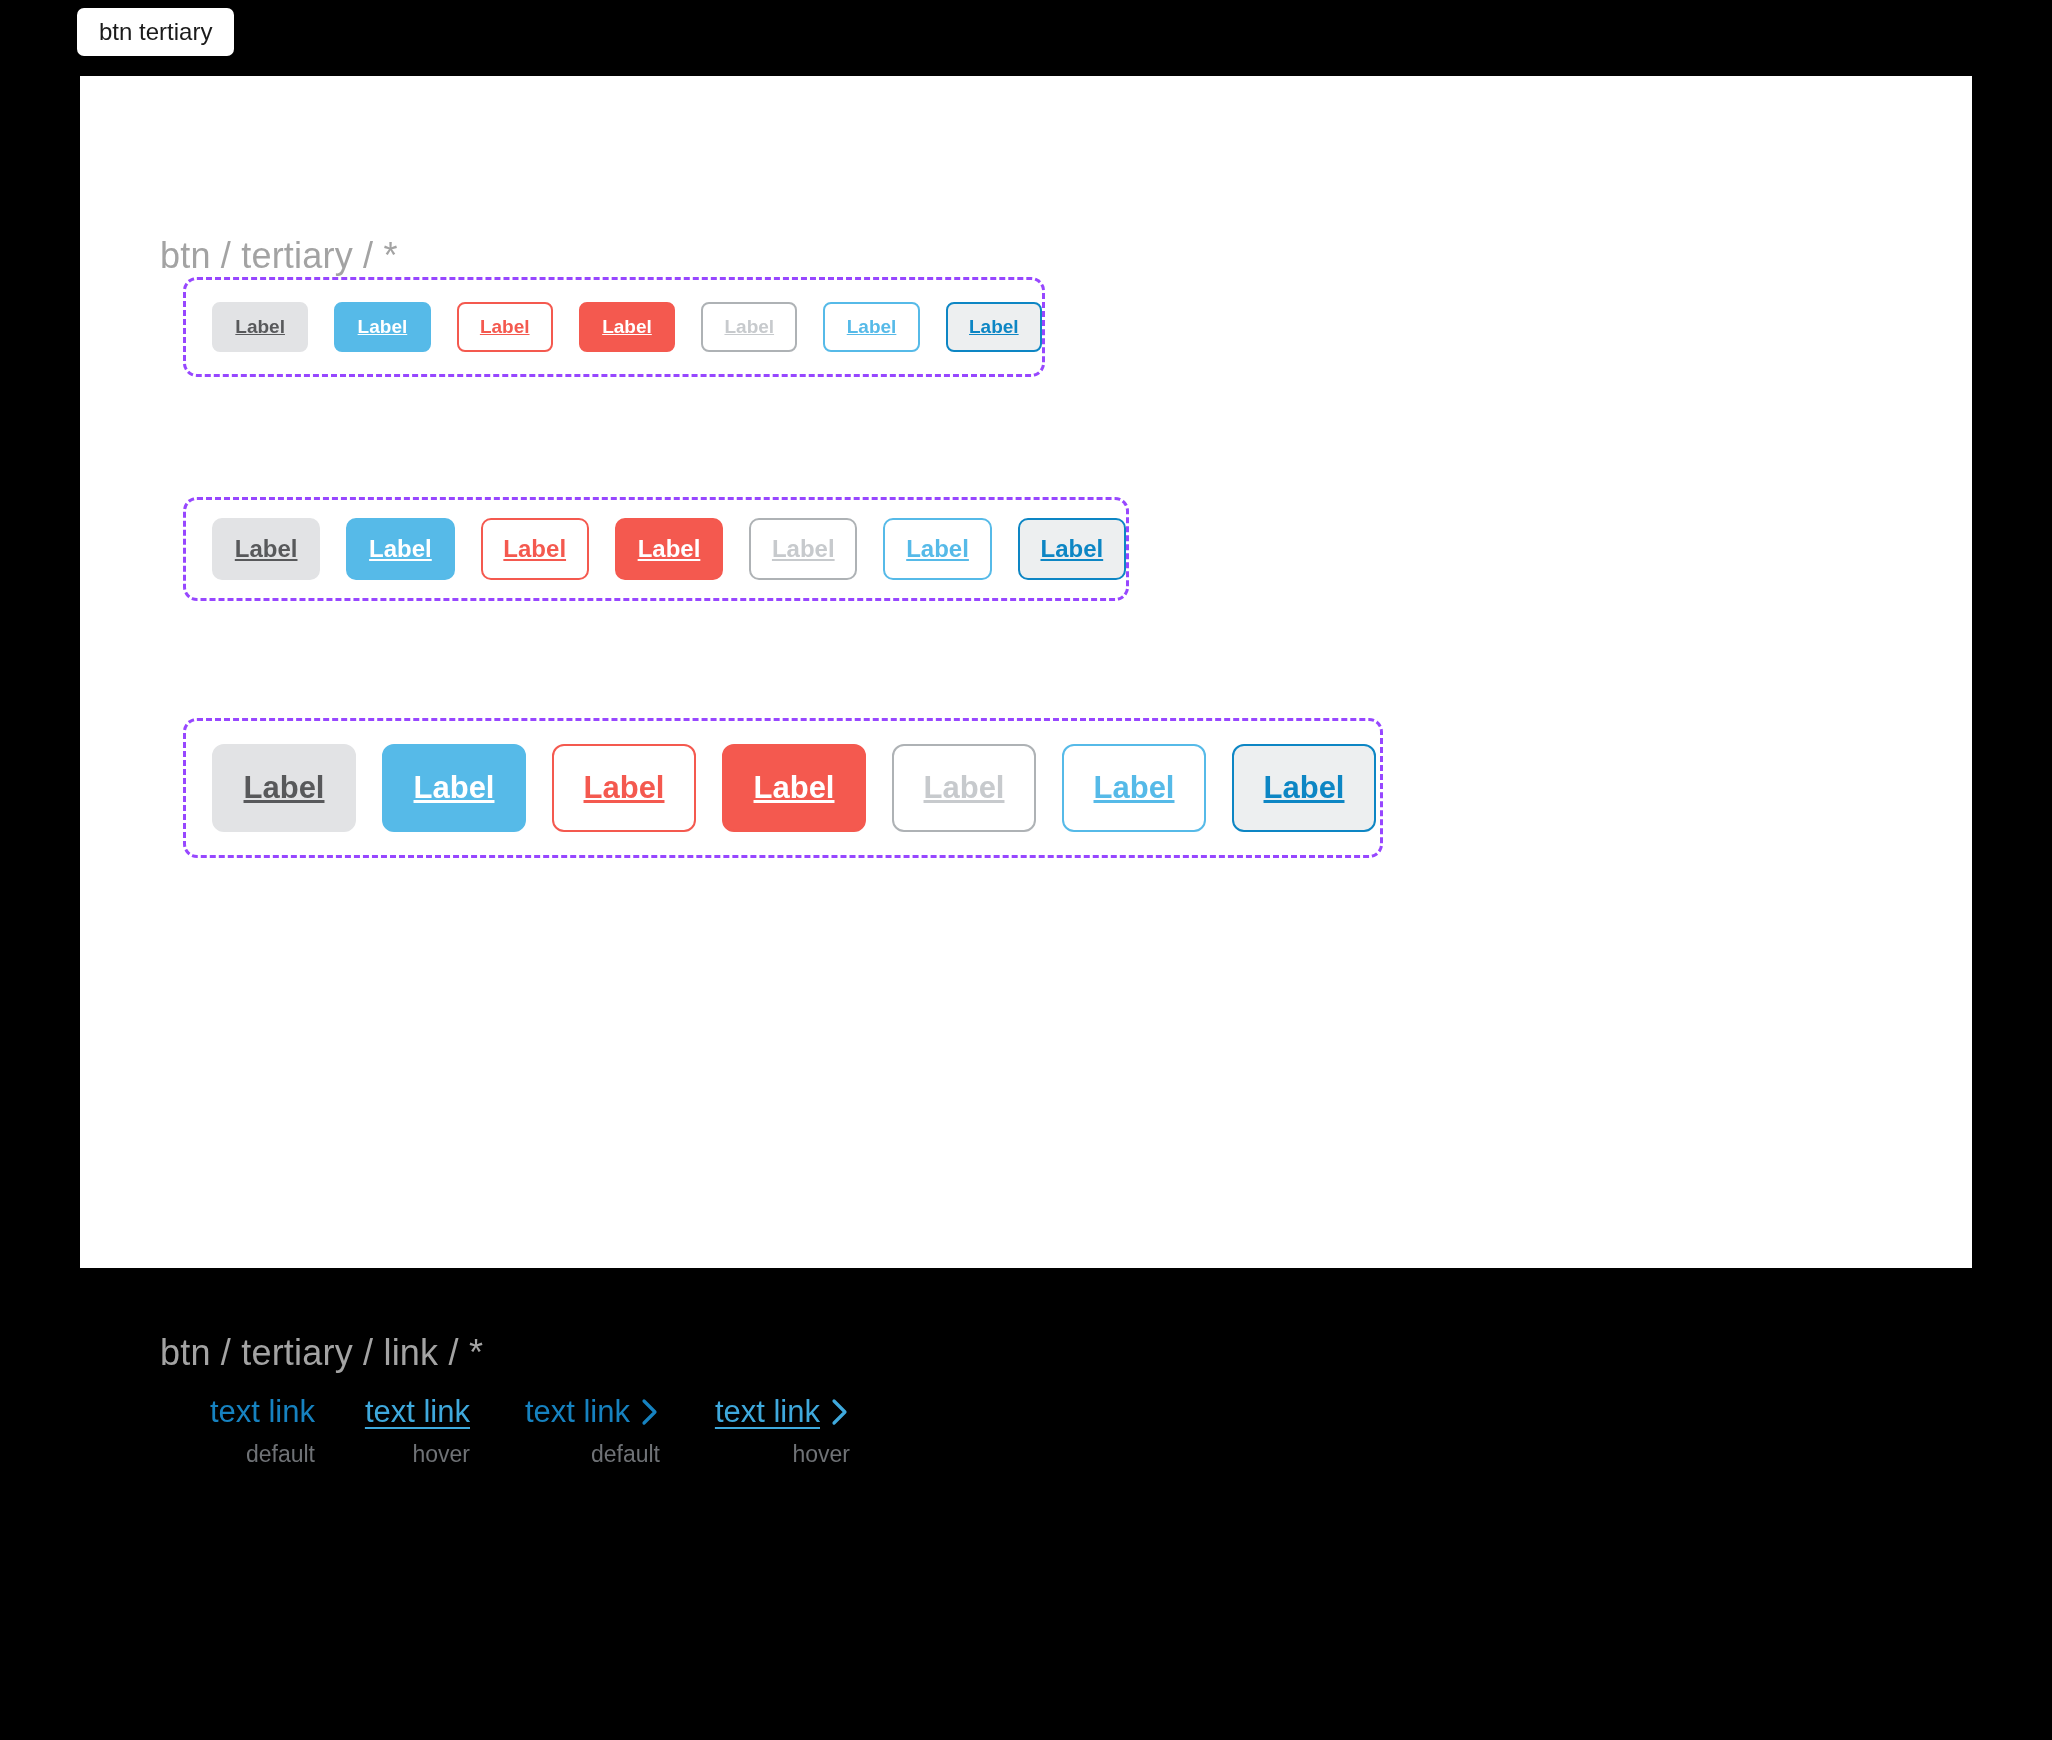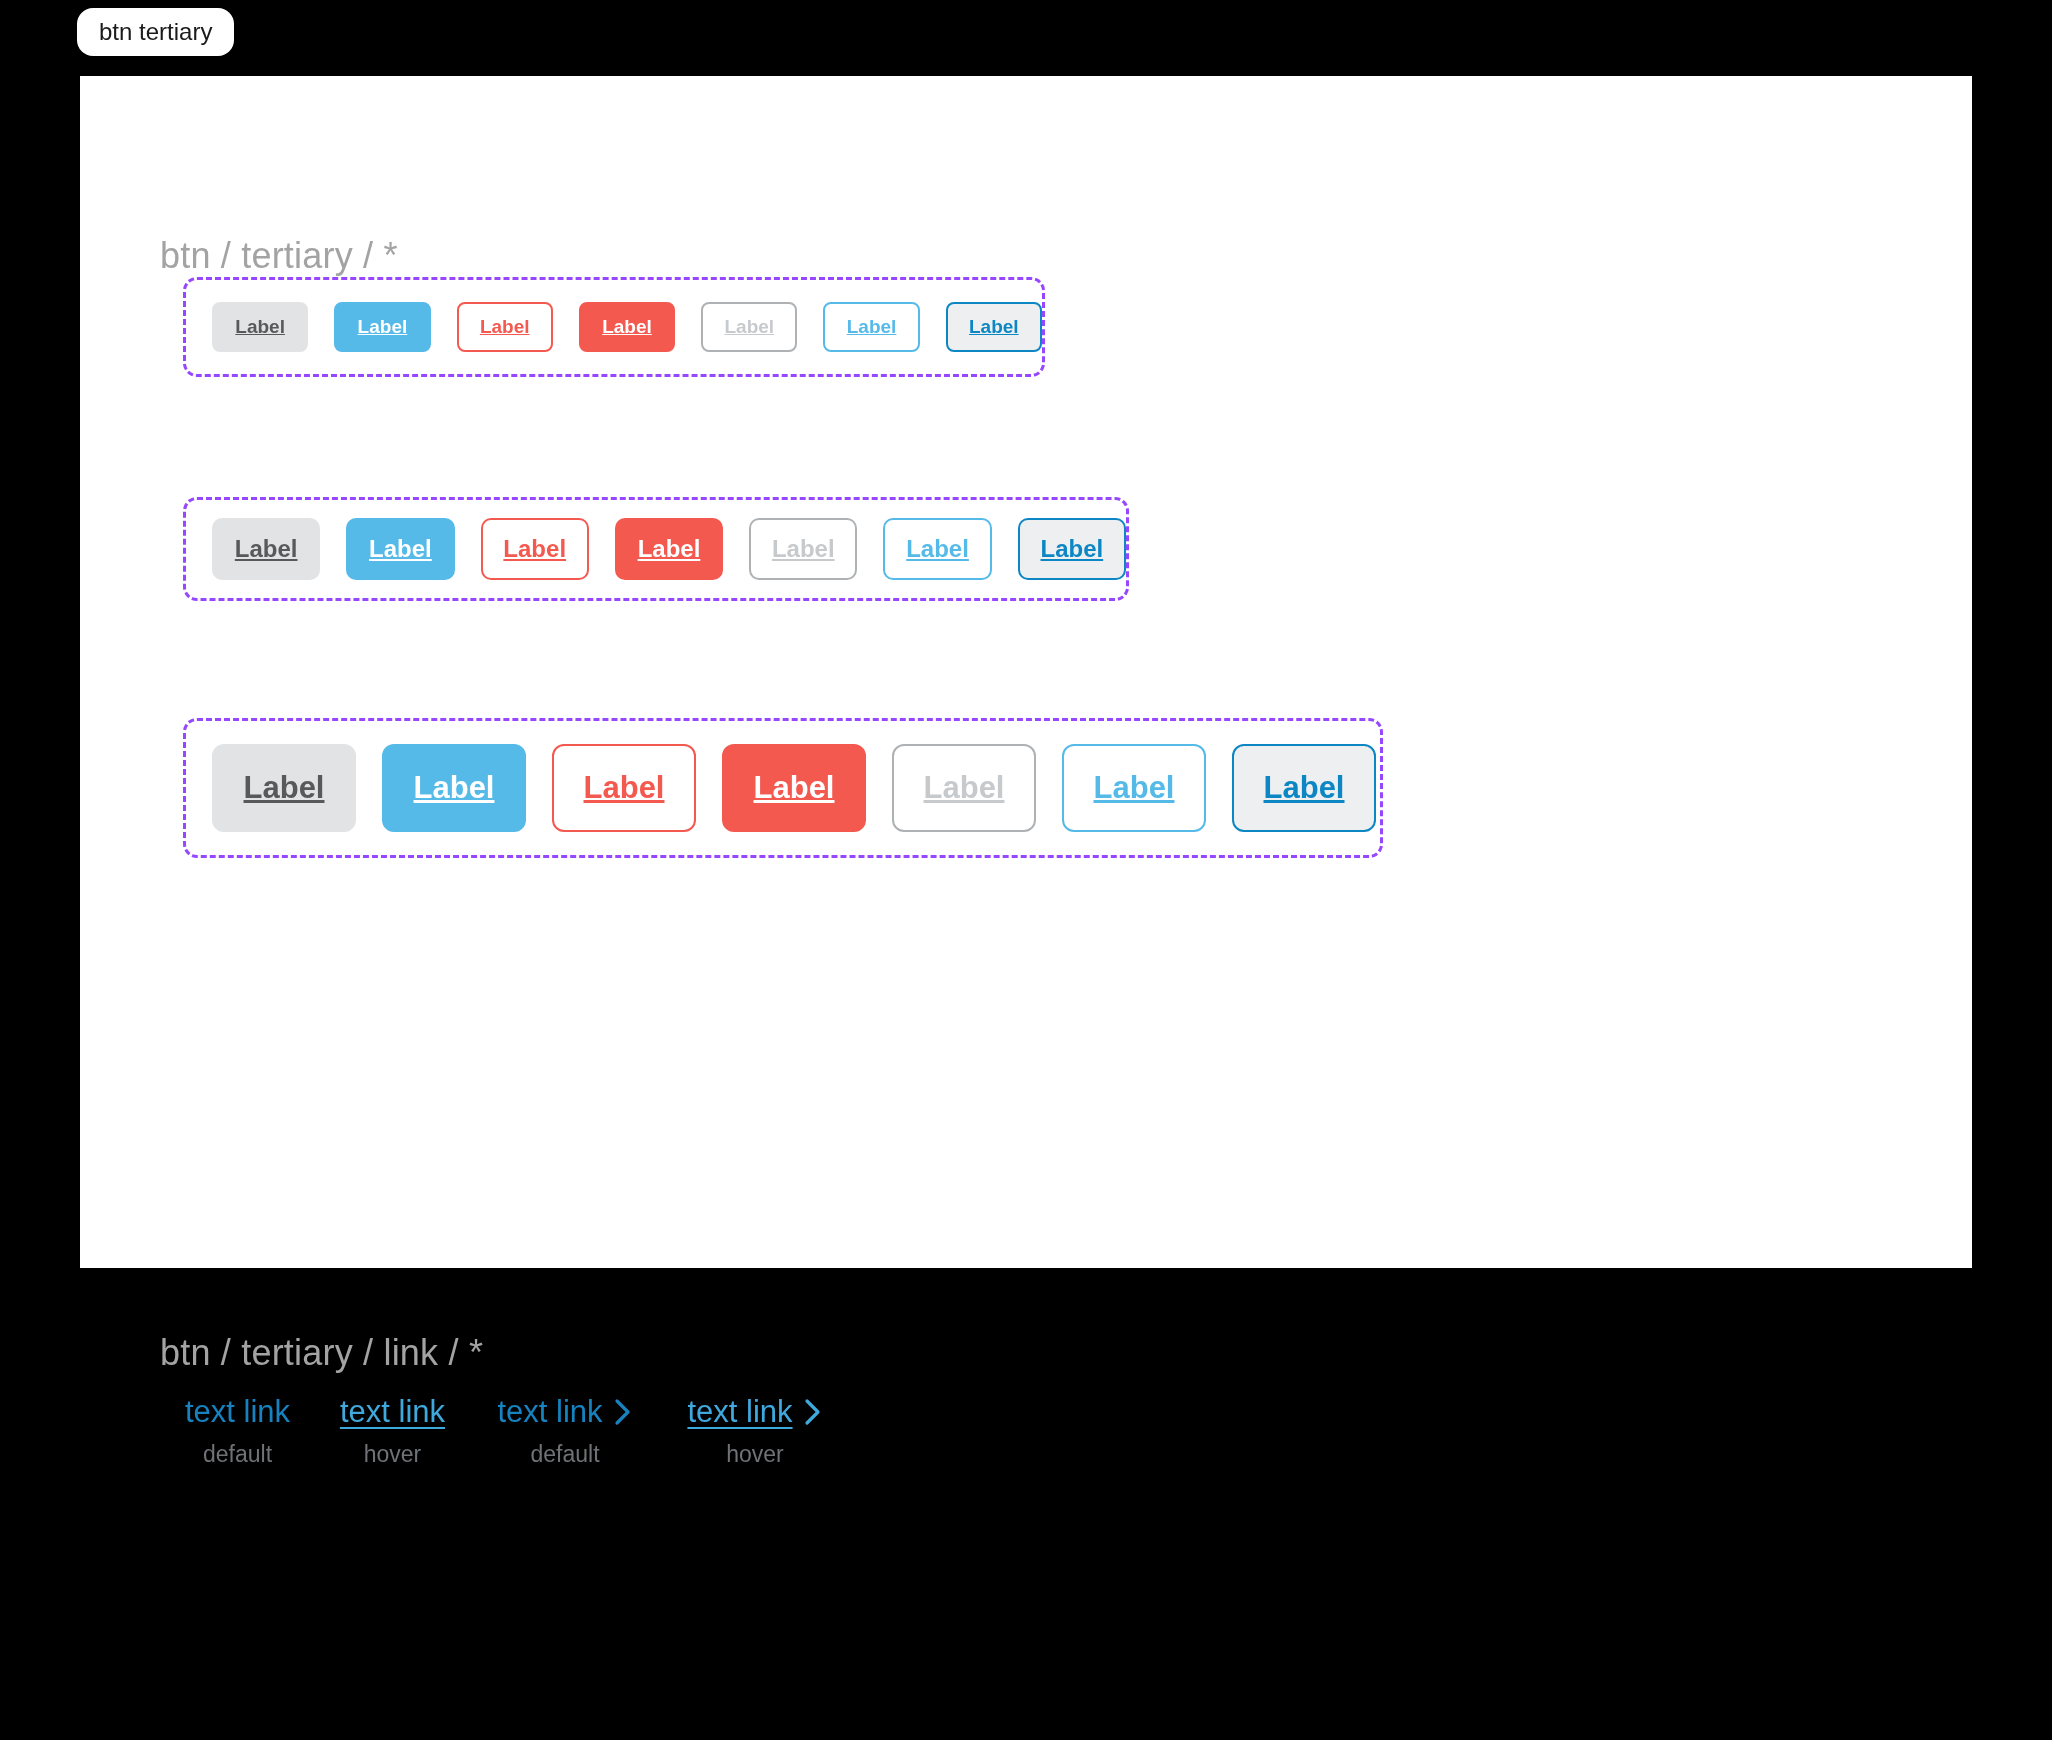--- a/index.html
+++ b/index.html
@@ -14,21 +14,21 @@
     overflow: hidden;
     position: relative;
   }
 
   
   .page-chip {
     position: absolute;
     left: 77px;
     top: 8px;
     background: #ffffff;
-    border-radius: 16px;
+    border-radius: 7px;
     padding: 12px 22px;
     font-size: 24px;
     color: #1b1b1b;
     line-height: 1;
     box-shadow: 0 1px 3px rgba(0,0,0,0.35);
     white-space: nowrap;
   }
 
   
   .canvas {
@@ -97,21 +97,21 @@
   .links-row {
     position: absolute;
     left: 160px;
     top: 1395px;
     display: flex;
     align-items: flex-start;
   }
   .link-cell {
     display: flex;
     flex-direction: column;
-    align-items: center;
+    align-items: flex-end;
   }
   .link-cell:nth-child(1) { width: 155px; }
   .link-cell:nth-child(2) { width: 155px; }
   .link-cell:nth-child(3) { width: 190px; }
   .link-cell:nth-child(4) { width: 190px; }
 
   .tlink {
     display: inline-flex;
     align-items: center;
     gap: 10px;

